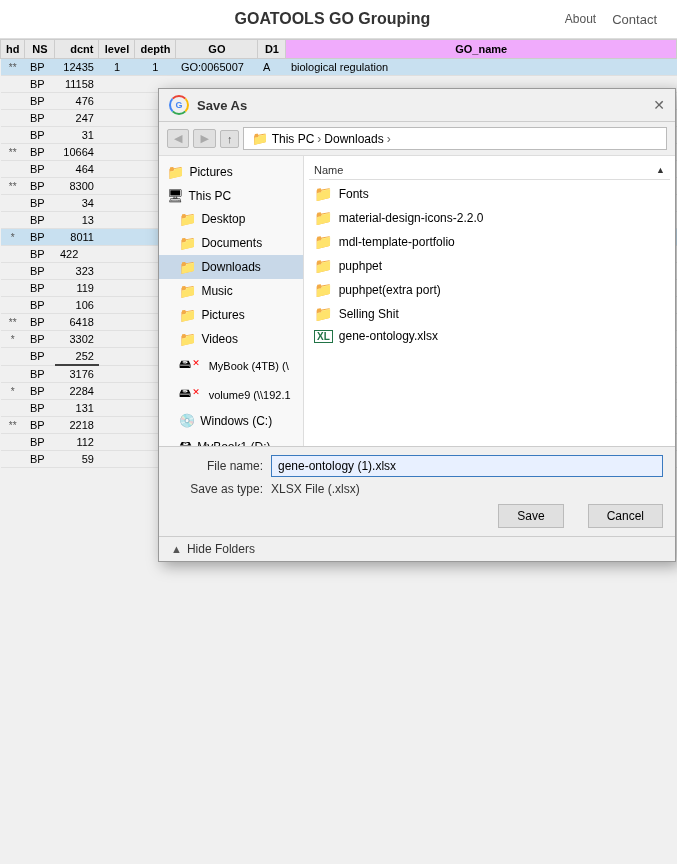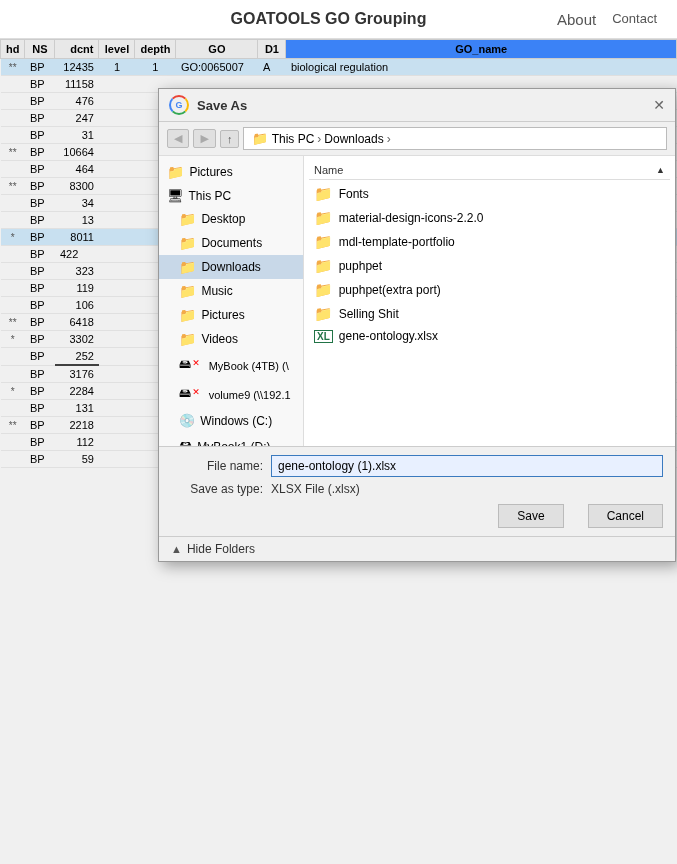--- a/index.html
+++ b/index.html
@@ -5,37 +5,37 @@
     * { box-sizing: border-box; margin: 0; padding: 0; }
     body { font-family: Arial, sans-serif; font-size: 12px; background: #f0f0f0; width: 677px; min-height: 864px; position: relative; overflow-x: hidden; }
   </style>
 </head>
 <body>
 
 <div style="background:#fff; border-bottom:1px solid #ddd; display:flex; align-items:center; justify-content:space-between; padding:10px 20px;">
   <div style="width:80px;"></div>
   <div style="font-size:16px; font-weight:bold; color:#333; flex:1; text-align:center;">GOATOOLS GO Grouping</div>
   <div style="display:flex; gap:16px;">
-    <a style="color:#555; text-decoration:none; font-size:15px;text-align:right;">About</a>
+    <a style="color:#555; text-decoration:none; font-size:12px;text-align:right;">About</a>
     <a style="color:#555; text-decoration:none; font-size:13px;">Contact</a>
   </div>
 </div>
 
 <div style="overflow:hidden;">
   <table style="width:100%; border-collapse:collapse; font-size:11px;">
     <thead>
       <tr>
         <th style="background:#e8e8e8; padding:3px 5px; border:1px solid #ccc; width:24px; text-align:center;">hd</th>
         <th style="background:#e8e8e8; padding:3px 5px; border:1px solid #ccc; width:30px;">NS</th>
         <th style="background:#e8e8e8; padding:3px 5px; border:1px solid #ccc; width:44px; text-align:right;">dcnt</th>
         <th style="background:#e8e8e8; padding:3px 5px; border:1px solid #ccc; width:36px; text-align:center;">level</th>
         <th style="background:#e8e8e8; padding:3px 5px; border:1px solid #ccc; width:40px; text-align:center;">depth</th>
         <th style="background:#e8e8e8; padding:3px 5px; border:1px solid #ccc; width:82px;">GO</th>
         <th style="background:#e8e8e8; padding:3px 5px; border:1px solid #ccc; width:28px;">D1</th>
-        <th style="background:#3b82f6; padding:3px 5px; border:1px solid #ccc;">GO_name</th>
+        <th style="background:#f0abfc; padding:3px 5px; border:1px solid #ccc;">GO_name</th>
       </tr>
     </thead>
     <tbody id="top-table-body">
 
     <tr style="background: rgb(200, 224, 240);">
     <td style="padding:2px 5px; border-bottom:1px solid #e0e0e0; text-align:center; font-size:10px; color:#555;">**</td>
     <td style="padding:2px 5px; border-bottom:1px solid #e0e0e0;">BP</td>
     <td style="padding:2px 5px; border-bottom:1px solid #e0e0e0; text-align:right;">12435</td>
     <td style="padding:2px 5px; border-bottom:1px solid #e0e0e0; text-align:center;">1</td>
     <td style="padding:2px 5px; border-bottom:1px solid #e0e0e0; text-align:center;">1</td>

